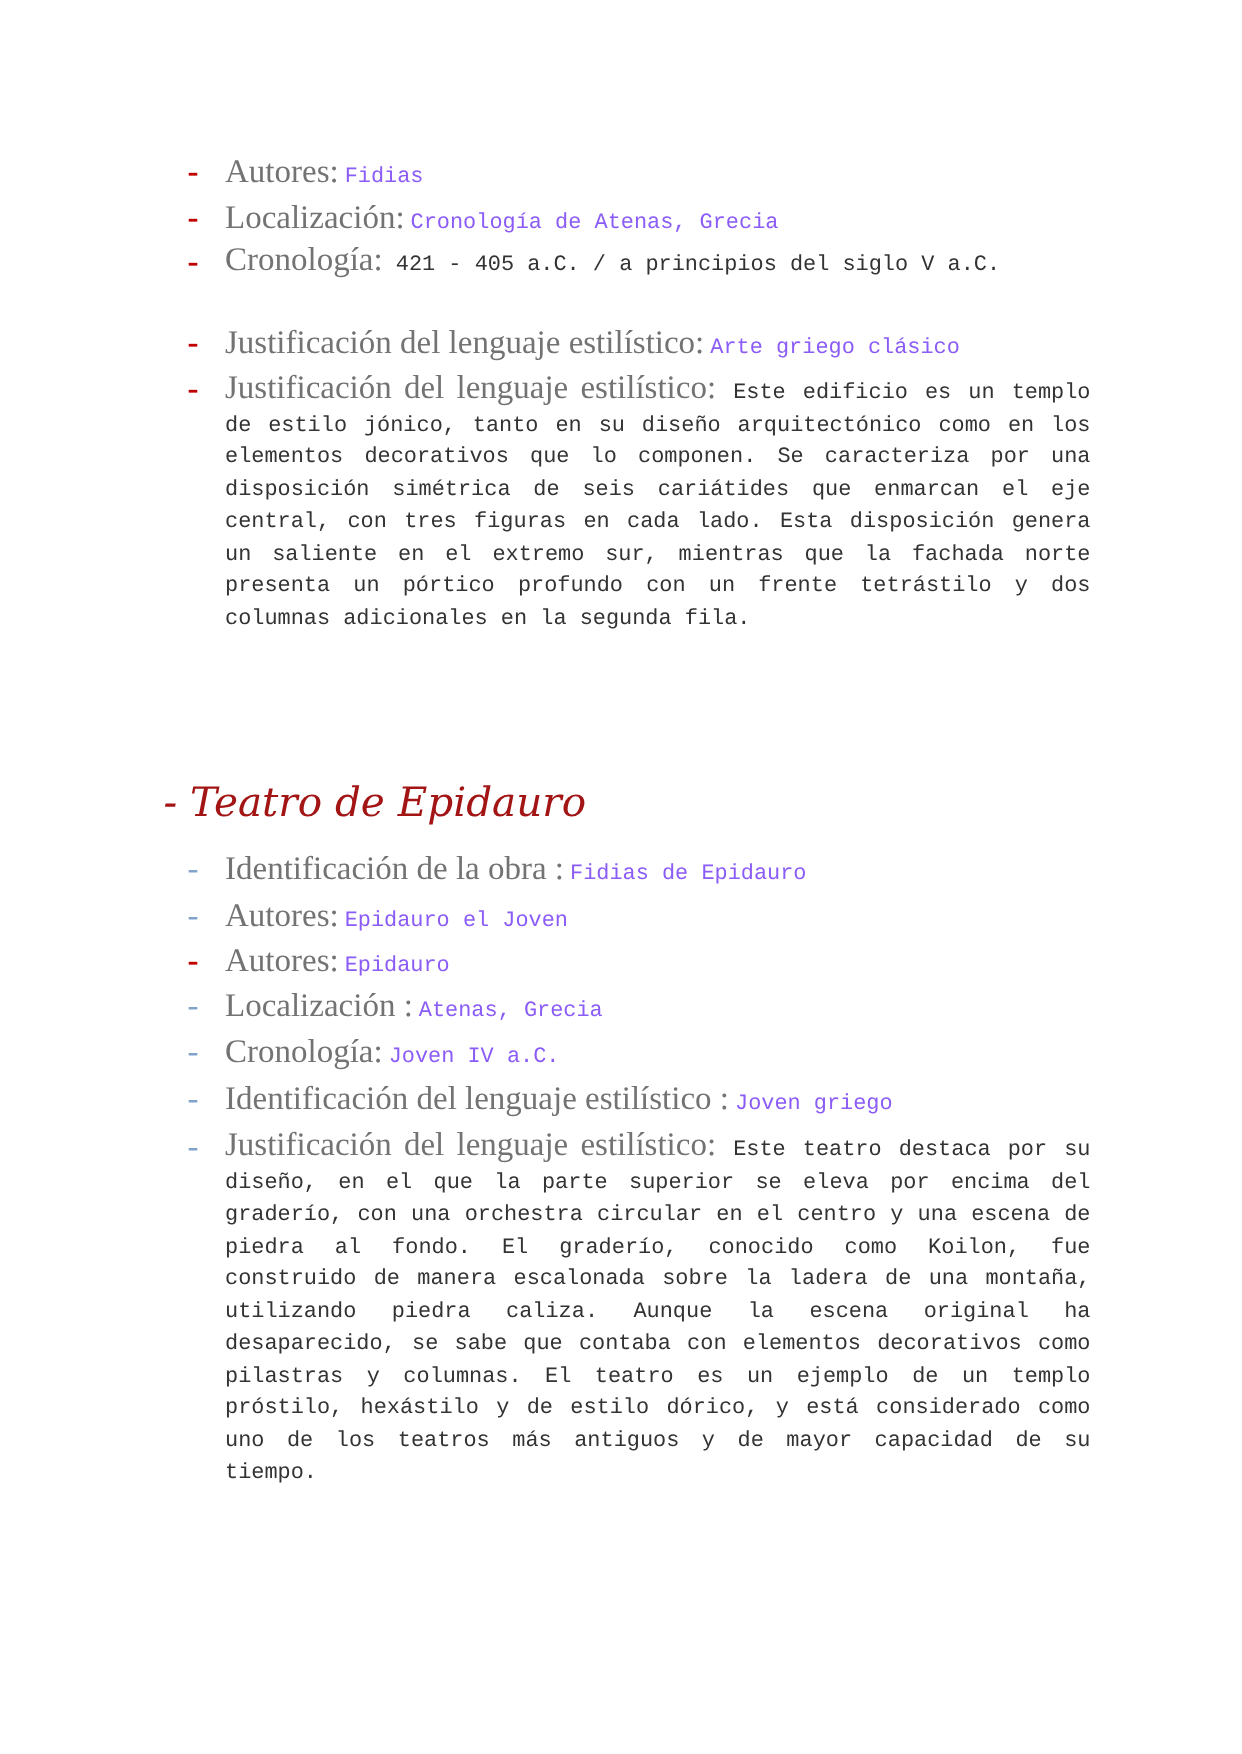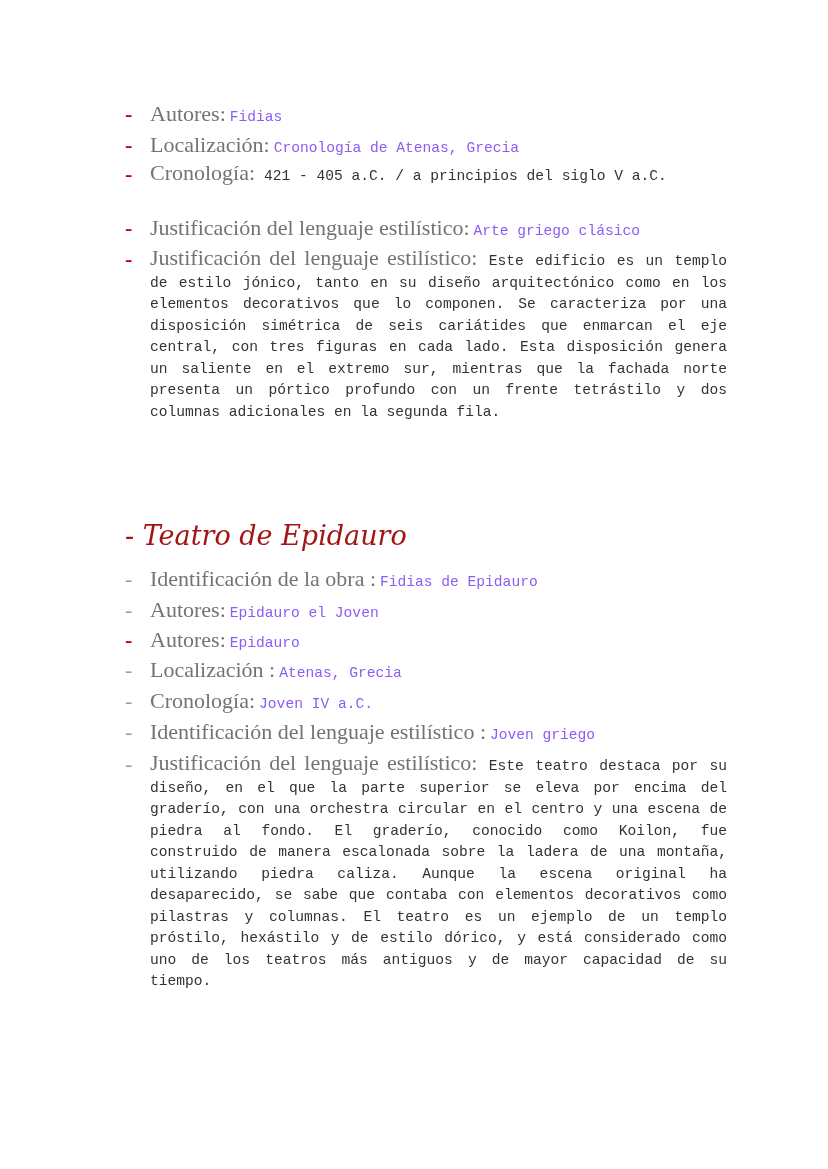--- a/index.html
+++ b/index.html
@@ -35,21 +35,21 @@
     font-family: "Liberation Mono", monospace;
     font-size: 14.6px;
     line-height: 21.5px;
     color: #333;
     text-align: justify;
     text-align-last: left;
   }
   .para .label { line-height: 20px; }
   .heading {
     position: absolute;
-    left: 125px;
+    left: 109px;
     top: 520px;
     font-family: "DejaVu Serif", serif;
     font-style: italic;
     font-size: 27px;
     color: #a31515;
   }
 </style>
 </head>
 <body>
 

